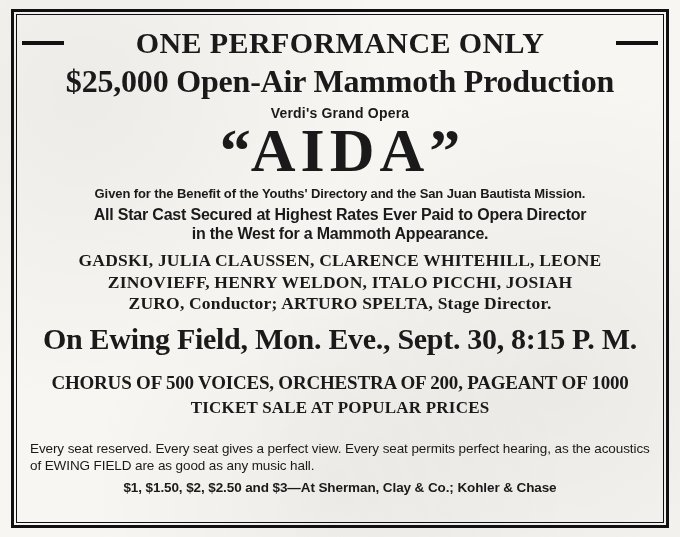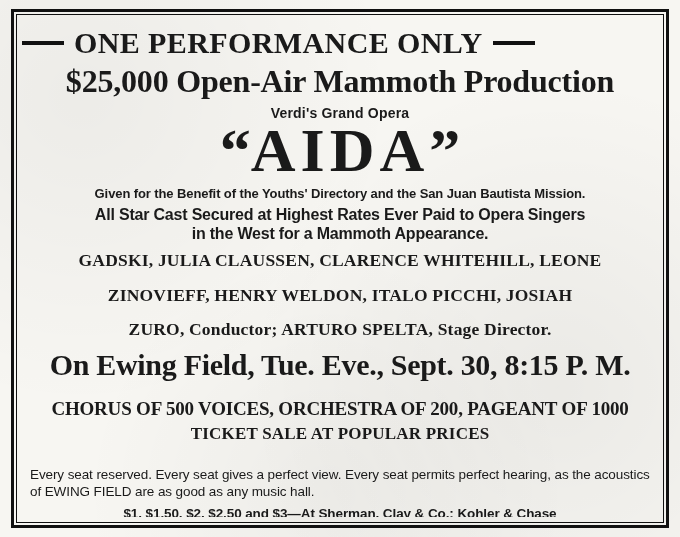--- a/index.html
+++ b/index.html
@@ -55,21 +55,21 @@
     right: 22px;
     bottom: 20px;
     text-align: center;
     overflow: hidden;
   }
   .line { margin: 0; padding: 0; }
 
   .headline-rule-wrap {
     display: flex;
     align-items: center;
-    justify-content: flex-start;
+    justify-content: space-between;
     gap: 10px;
     margin-top: 8px;
   }
   .dash {
     display: inline-block;
     width: 42px;
     height: 4px;
     background: #111;
   }
   .l1 {
@@ -143,21 +143,21 @@
     line-height: 1.18;
     margin-top: 6px;
     white-space: nowrap;
   }
   .names2, .names3 {
     font-family: "Liberation Serif", serif;
     font-weight: bold;
     font-size: 17.5px;
     letter-spacing: 0.2px;
     line-height: 1.18;
-    margin-top: 14px;
+    margin-top: 1px;
     white-space: nowrap;
   }
   .venue {
     font-family: "Liberation Serif", serif;
     font-weight: bold;
     font-size: 30px;
     letter-spacing: -0.3px;
     line-height: 1.05;
     margin-top: 9px;
     white-space: nowrap;
@@ -217,28 +217,28 @@
     <div class="line l2">$25,000 Open-Air Mammoth Production</div>
 
     <div class="line l3">Verdi's Grand Opera</div>
 
     <div class="line title-aida">
       <span class="q">“</span><span>AIDA</span><span class="q">”</span>
     </div>
 
     <div class="line benefit">Given for the Benefit of the Youths' Directory and the San Juan Bautista Mission.</div>
 
-    <div class="line cast-rates">All Star Cast Secured at Highest Rates Ever Paid to Opera Singers</div>
+    <div class="line cast-rates">All Star Cast Secured at Highest Rates Ever Paid to Opera Director</div>
     <div class="line cast-rates2">in the West for a Mammoth Appearance.</div>
 
     <div class="line names">GADSKI, JULIA CLAUSSEN, CLARENCE WHITEHILL, LEONE</div>
     <div class="line names2">ZINOVIEFF, HENRY WELDON, ITALO PICCHI, JOSIAH</div>
     <div class="line names3">ZURO, Conductor; ARTURO SPELTA, Stage Director.</div>
 
-    <div class="line venue">On Ewing Field, Tue. Eve., Sept. 30, 8:15 P. M.</div>
+    <div class="line venue">On Ewing Field, Mon. Eve., Sept. 30, 8:15 P. M.</div>
 
     <div class="line chorus">CHORUS OF 500 VOICES, ORCHESTRA OF 200, PAGEANT OF 1000</div>
 
     <div class="line ticket">TICKET SALE AT POPULAR PRICES</div>
 
     <div class="line fine">Every seat reserved. Every seat gives a perfect view. Every seat permits perfect hearing, as the acoustics of EWING FIELD are as good as any music hall.</div>
 
     <div class="line prices">
       <span class="p1">$1, $1.50, $2, $2.50 and $3—At Sherman, Clay &amp; Co.; Kohler &amp; Chase</span>
     </div>

